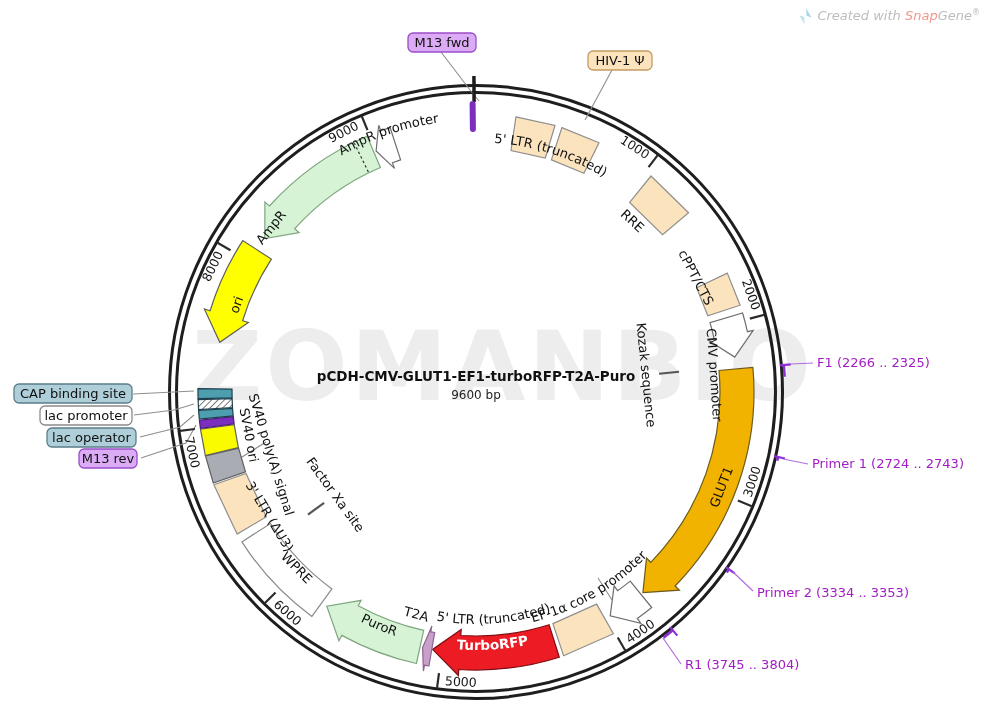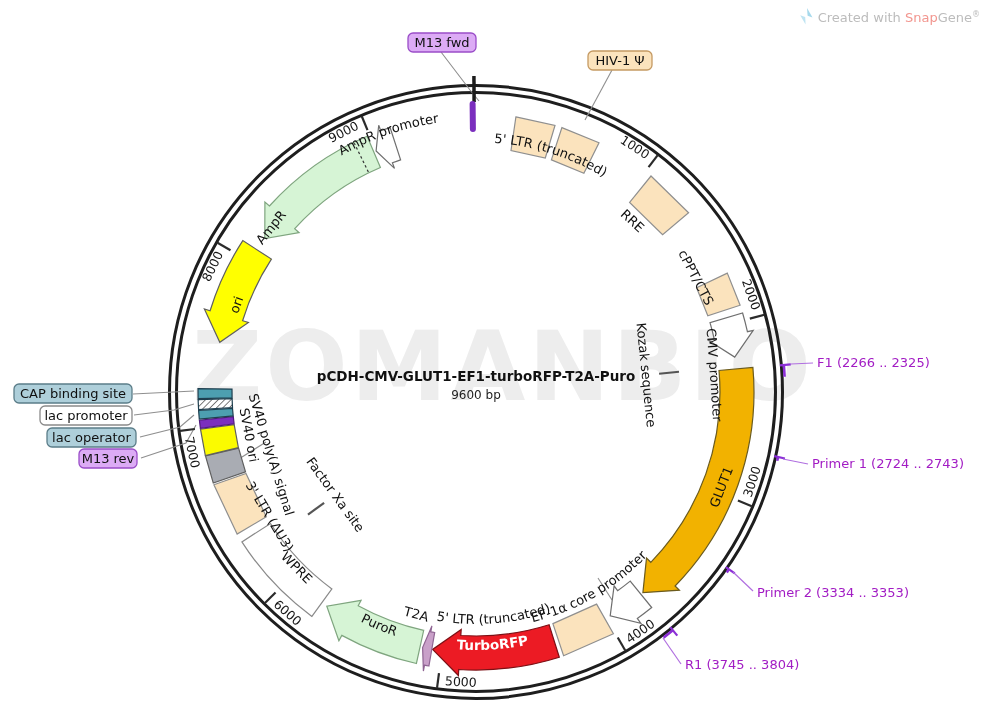--- a/index.html
+++ b/index.html
@@ -1,21 +1,21 @@
 <!DOCTYPE html>
 <html><head>
 <meta charset="utf-8">
 <style>
   html,body{margin:0;padding:0;background:#fff;}
   #stage{position:relative;width:994px;height:723px;overflow:hidden;
          font-family:"DejaVu Sans","Liberation Sans",sans-serif;}
   #watermark{position:absolute;left:192px;top:310px;font-size:97px;font-weight:700;
              letter-spacing:3px;color:#ededed;z-index:0;user-select:none;white-space:nowrap;}
-  #credit{position:absolute;top:8px;right:14px;z-index:3;display:flex;align-items:flex-end;
-          gap:5px;font-size:13px;color:#bcbcbc;}
+  #credit{position:absolute;top:8px;right:14px;z-index:3;display:flex;align-items:flex-start;
+          gap:5px;font-size:13px;color:#bcbcbc;font-style:italic;}
   #credit .snap{color:#f2968f;}
   #credit .reg{font-size:8px;vertical-align:super;color:#bcbcbc;}
   svg#map{position:absolute;left:0;top:0;z-index:1;}
   text{font-family:"DejaVu Sans","Liberation Sans",sans-serif;}
   .title{font-size:13.5px;font-weight:bold;fill:#111;}
   .subtitle{font-size:12px;fill:#222;}
   .curved{font-size:13px;fill:#111;}
   .curved-bold-white{font-size:13.5px;font-weight:bold;fill:#fff;}
   .callout-text{font-size:13px;fill:#101010;}
 </style>

